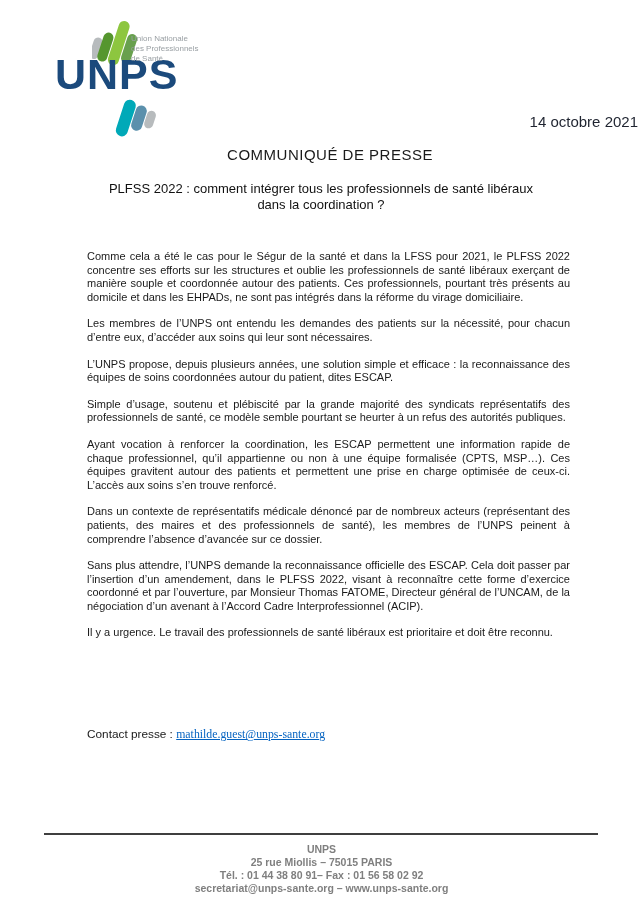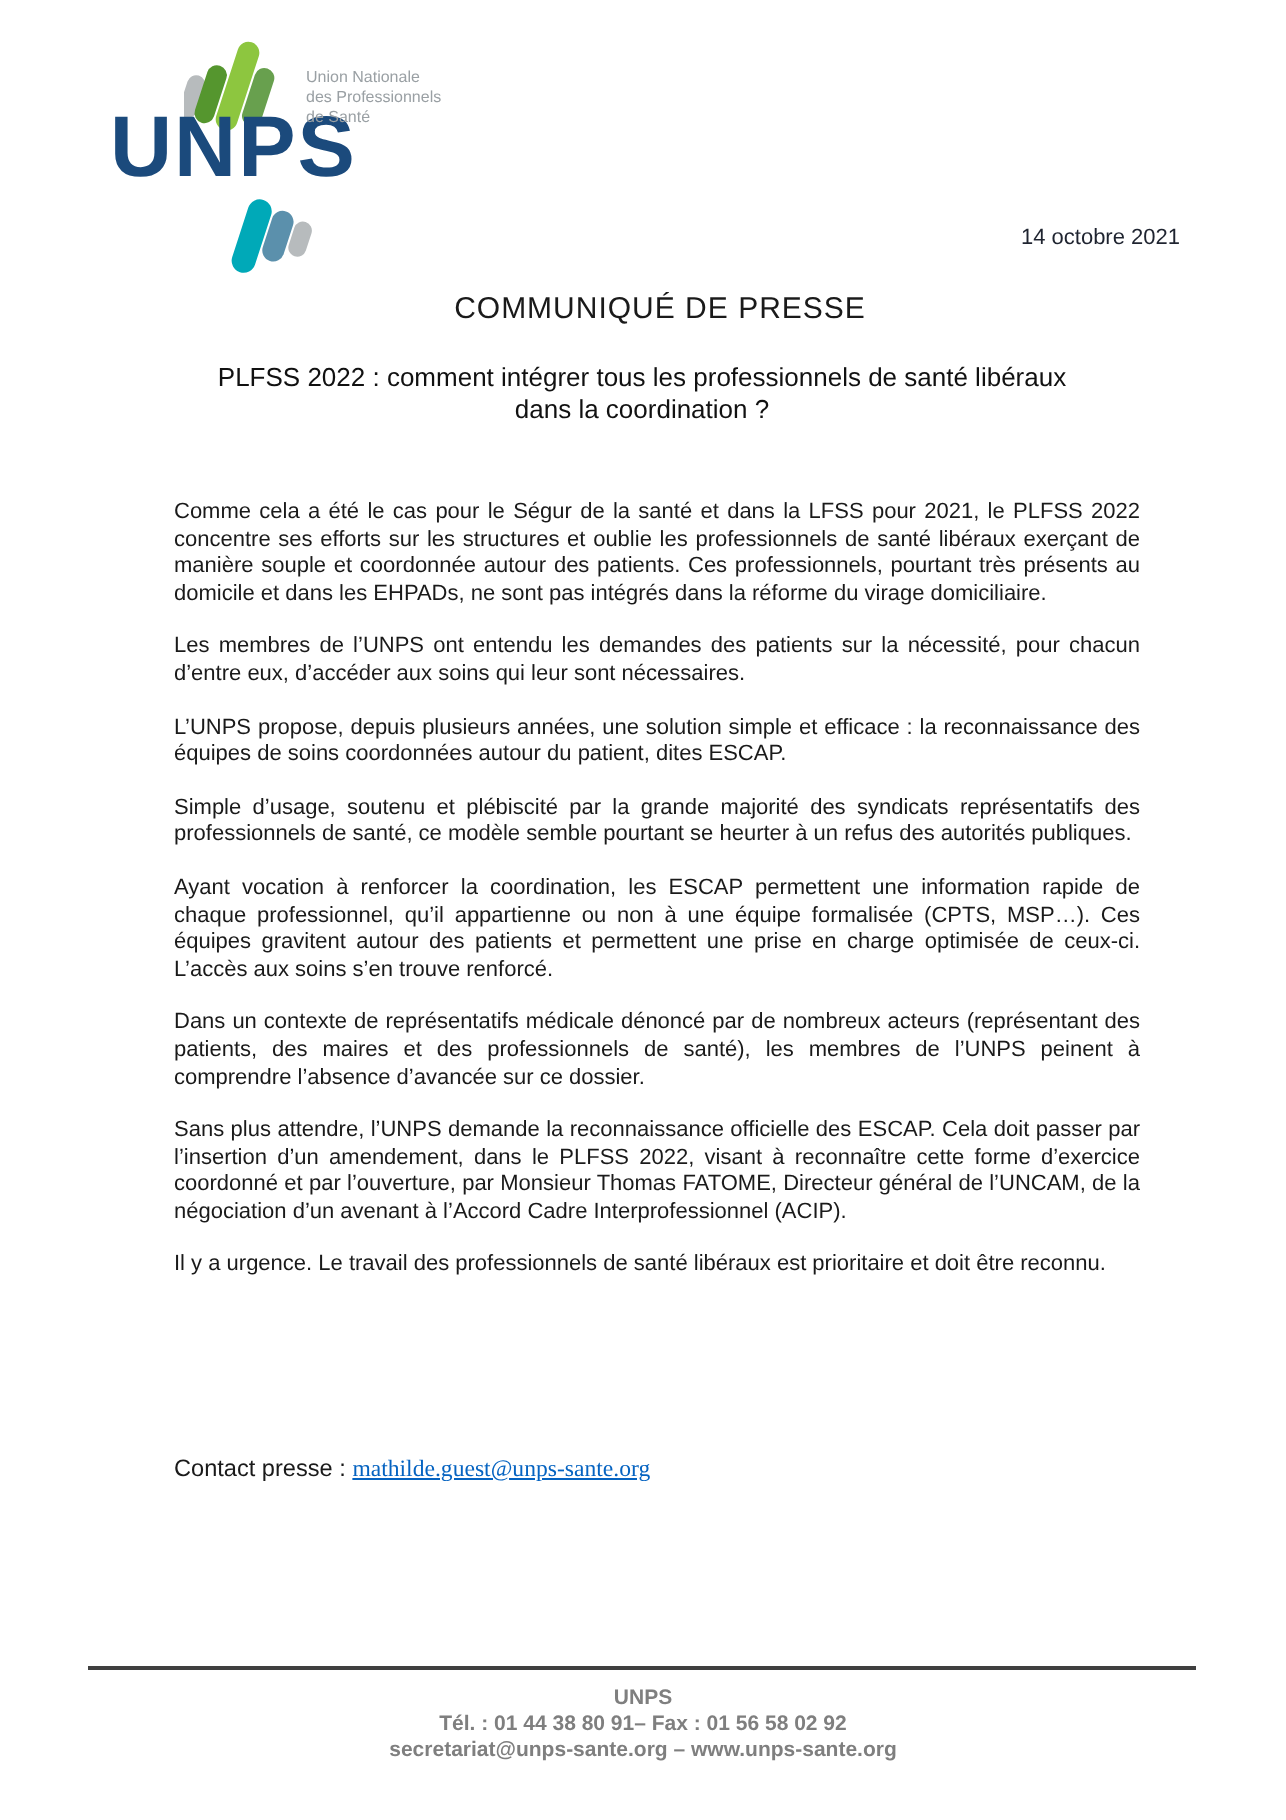--- a/index.html
+++ b/index.html
@@ -16,26 +16,26 @@
   .logo{position:absolute;left:55px;top:14px;width:240px;height:125px;}
   .logo-leaves-top{position:absolute;left:37px;top:2px;}
   .logo-leaves-bottom{position:absolute;left:45px;top:82px;}
   .logo-wordmark{
     position:absolute;left:0;top:36px;
     font-size:43px;font-weight:bold;letter-spacing:1px;
     color:#1b4a7c;
   }
   .logo-tagline{
     position:absolute;left:76px;top:20px;
-    font-size:8px;line-height:10px;color:#9aa0a4;margin-left:22px;
+    font-size:8px;line-height:10px;color:#9aa0a4;
   }
   
   .date-line{
     position:absolute;top:113px;left:0;width:590px;
-    text-align:right;font-size:11px;color:#1f2430;
+    text-align:right;font-size:15px;color:#1f2430;padding-left:48px;
   }
   .doc-title{
     position:absolute;top:146px;left:0;width:660px;
     text-align:center;font-size:15px;letter-spacing:.5px;color:#1a1a1a;
   }
   .headline{
     position:absolute;top:181px;left:96px;width:450px;
     text-align:center;font-size:13px;font-weight:normal;line-height:15.5px;
     color:#111;
   }
@@ -110,17 +110,18 @@
     <p>Il y a urgence. Le travail des professionnels de santé libéraux est prioritaire et doit être reconnu.</p>
   </div>
 
   <div class="contact-line">
     <span>Contact presse : </span><a>mathilde.guest@unps-sante.org</a>
   </div>
 
   <div class="footer-rule"></div>
   <div class="footer">
     <div>UNPS</div>
+    <div>25 rue Miollis – 75015 PARIS</div>
     <div>Tél. : 01 44 38 80 91– Fax : 01 56 58 02 92</div>
     <div>secretariat@unps-sante.org – www.unps-sante.org</div>
   </div>
 
 </div>
 
 </body></html>

